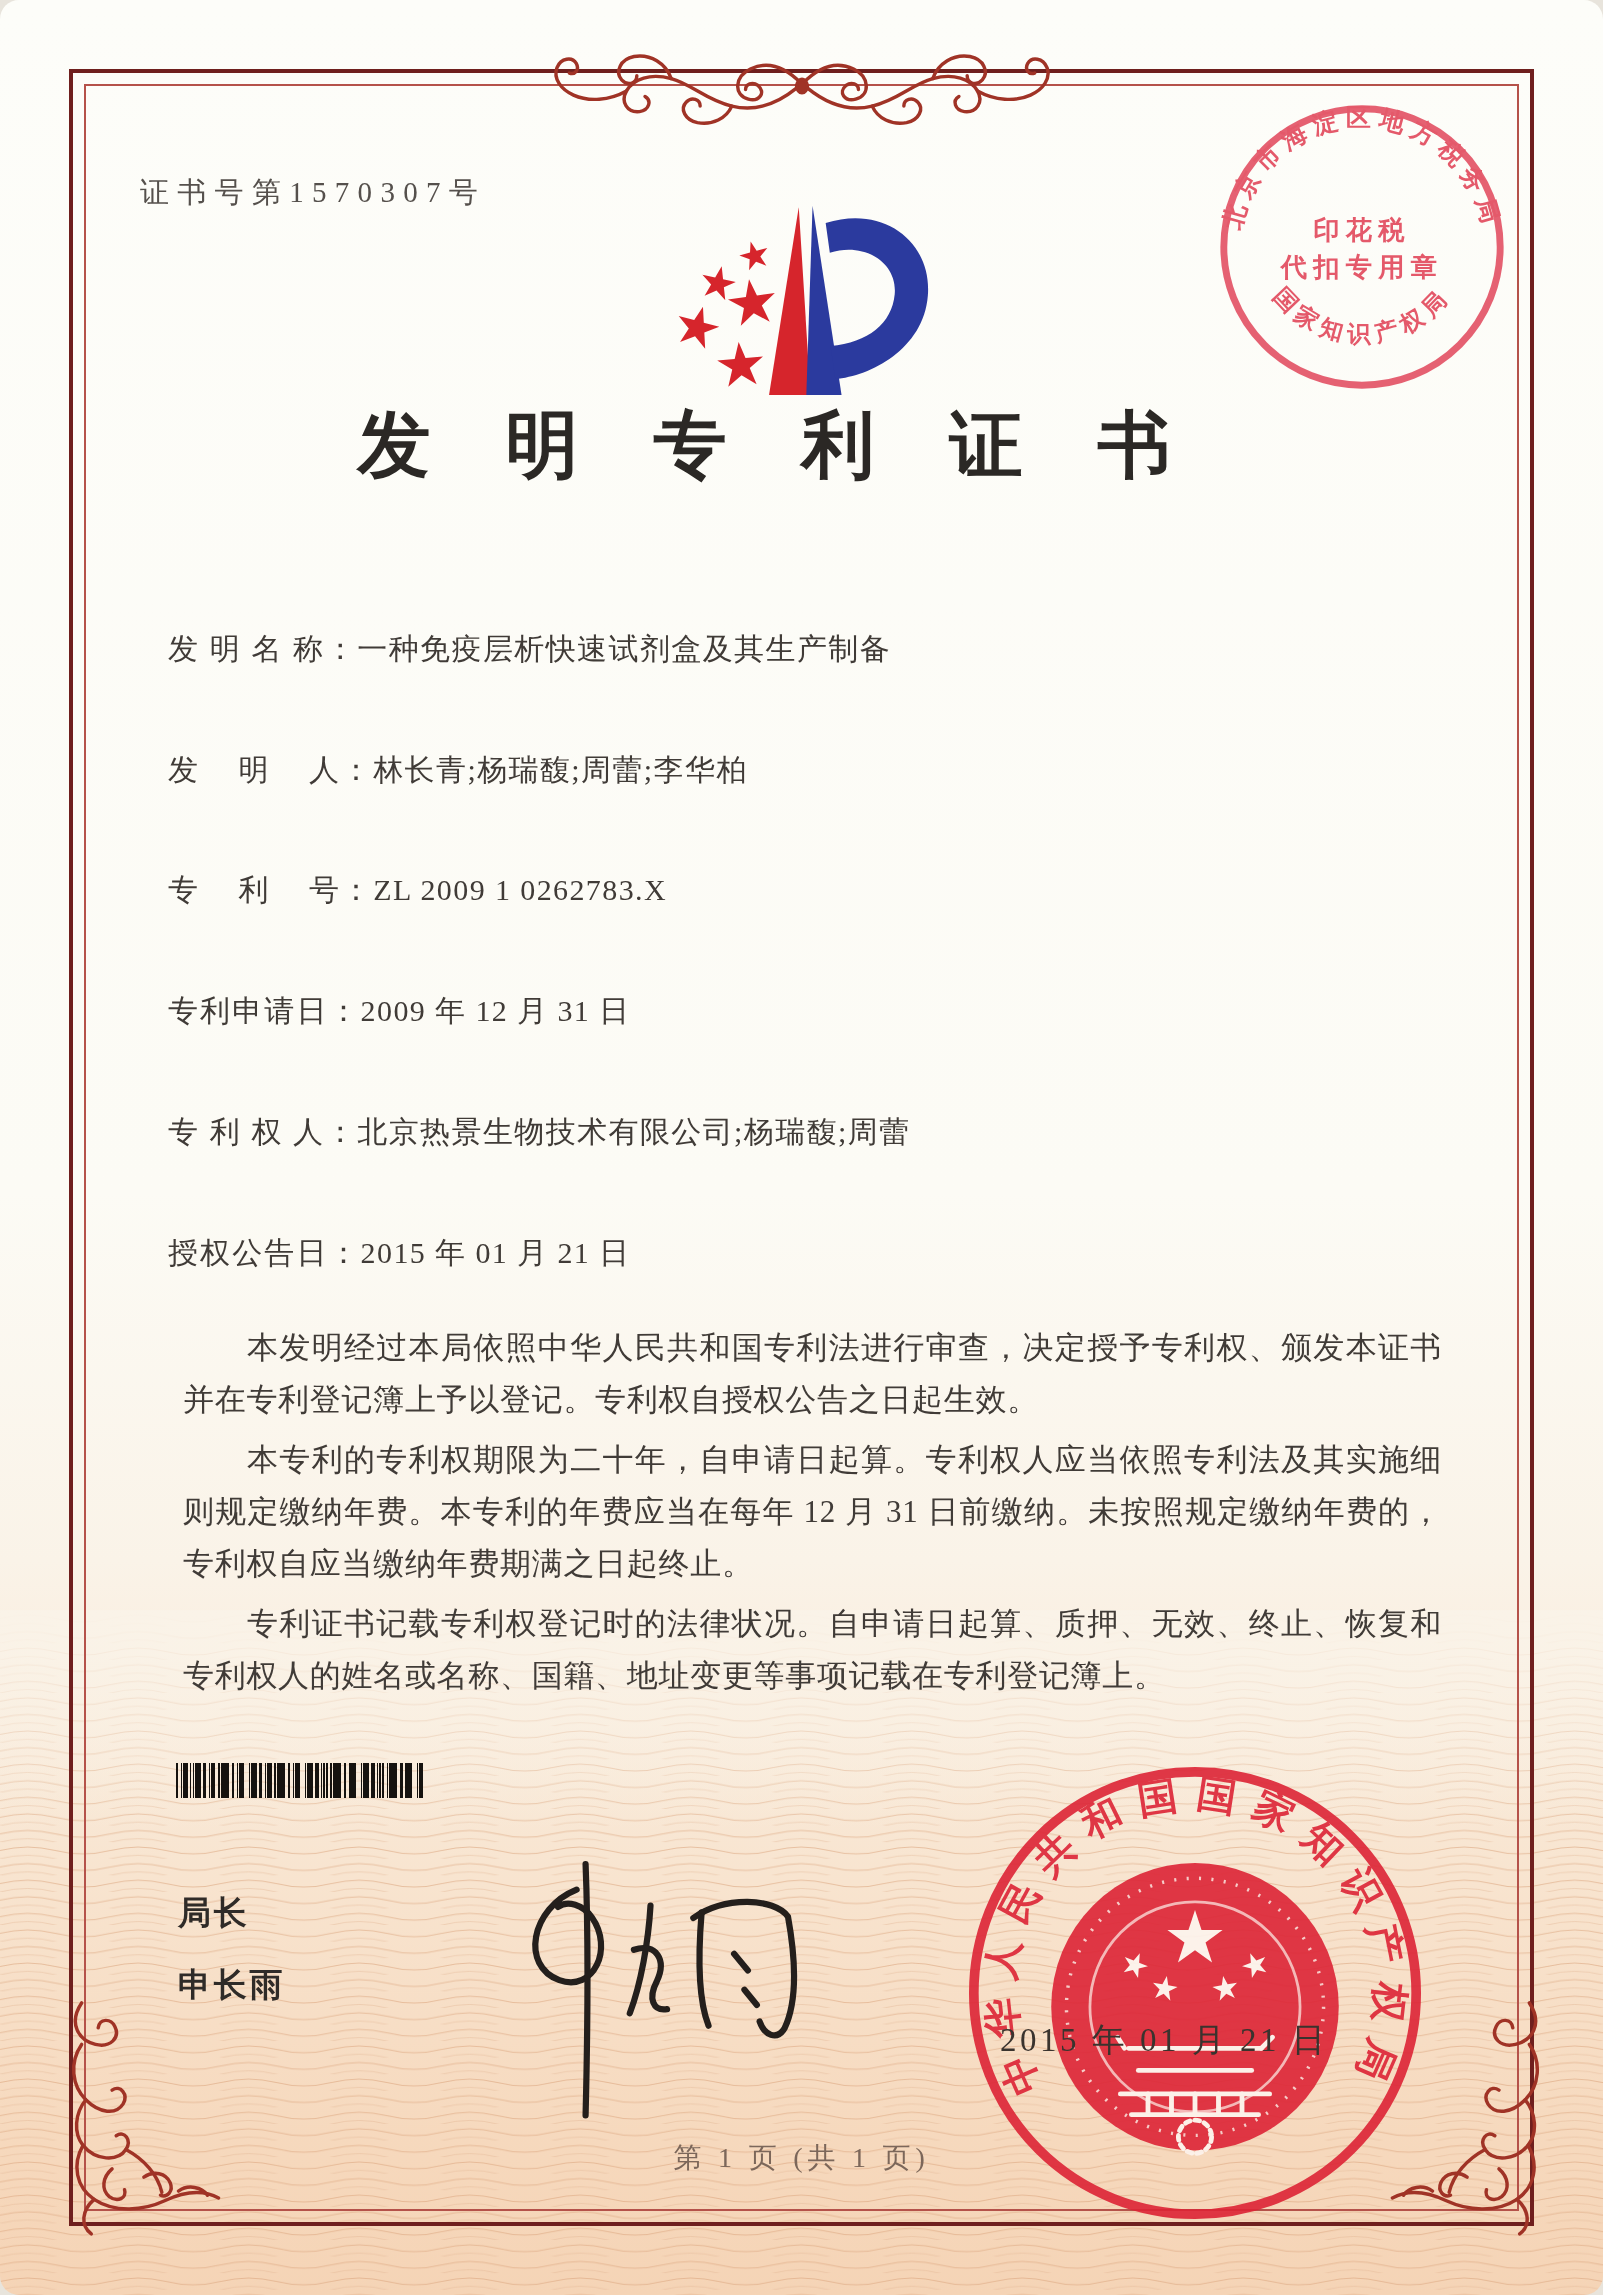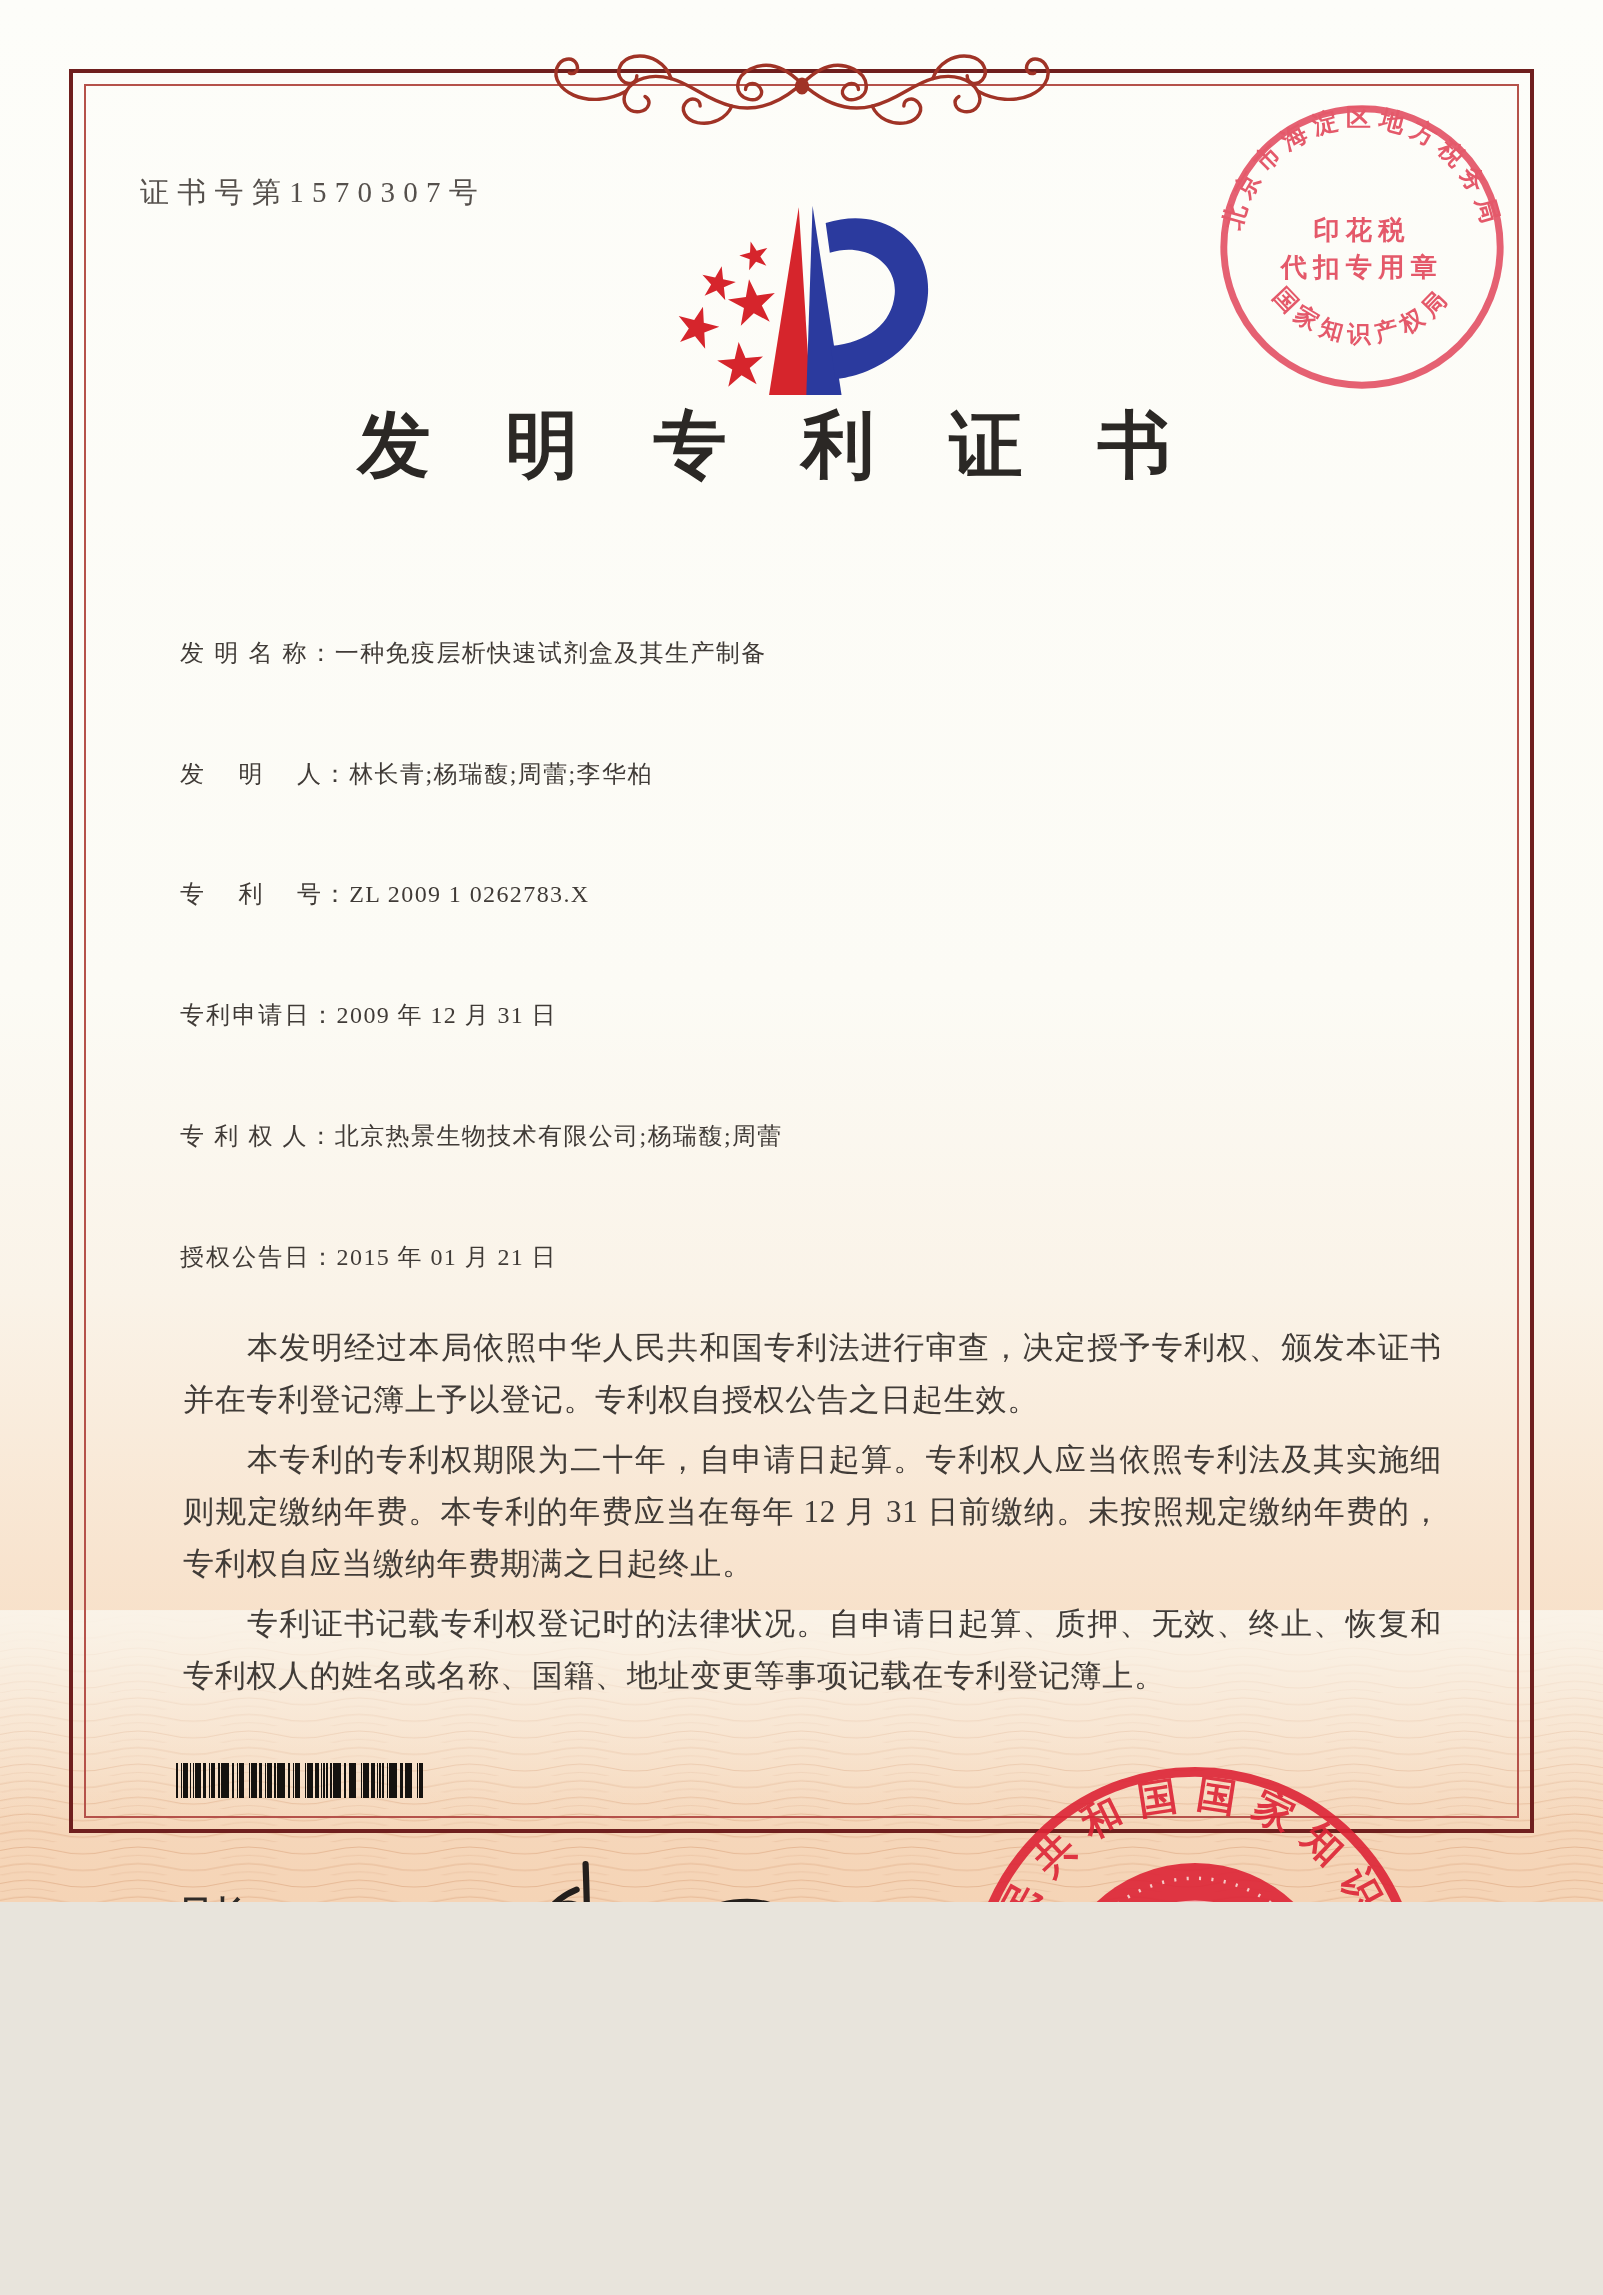--- a/index.html
+++ b/index.html
@@ -1,38 +1,39 @@
 <!DOCTYPE html>
 <html style="font-size:11px"><head>
 <meta charset="utf-8">
 <style>
   html,body{margin:0;padding:0;background:#e8e4dc;}
   .page{
     position:relative;
-    width:1603px;height:1902px;
+    width:1603px;height:2295px;
     background:linear-gradient(180deg,#fdfdf9 0%,#fcfbf5 52%,#faf3e8 68%,#f8e4cf 82%,#f6d8bc 94%,#f5d4b6 100%);
     overflow:hidden;
     font-family:"Liberation Serif","DejaVu Serif",serif;
+    border-radius:19px;
   }
   
   .waves{position:absolute;left:0;top:1610px;width:1603px;height:686px;}
   
   .frame-outer{position:absolute;left:69px;top:69px;right:69px;bottom:69px;border:4.8px solid #6f1f1e;}
   .frame-inner{position:absolute;left:84px;top:84px;right:84px;bottom:84px;border:2.1px solid #b5524a;}
   .ornament-top{position:absolute;left:484px;top:18px;}
   .ornament-bl{position:absolute;left:40px;top:1996px;}
   .ornament-br{position:absolute;left:1384px;top:1996px;transform:scaleX(-1);}
   
   .cert-number{position:absolute;left:140px;top:173px;font-size:29px;letter-spacing:8.3px;color:#55504c;}
   .sipo-logo{position:absolute;left:642px;top:185px;}
   .tax-stamp{position:absolute;left:1210px;top:95px;}
   .title{position:absolute;left:0;top:397px;width:100%;margin:0;text-align:center;
          font-size:73px;font-weight:700;color:#2b2825;letter-spacing:75px;box-sizing:border-box;}
   
-  .field-row{position:absolute;left:180px;width:1278px;height:43px;font-size:24px;color:#403b37;margin-top:8px;}
+  .field-row{position:absolute;left:168px;width:1278px;height:43px;font-size:30px;color:#403b37;}
   .field-label{white-space:pre;letter-spacing:2.1px;}
   .field-value{letter-spacing:1.4px;}
   
   .paragraphs{position:absolute;left:175px;top:1314px;width:1275px;}
   .paragraphs p{margin:8px;font-size:31px;line-height:52px;color:#403b37;text-indent:64px;text-align:justify;letter-spacing:0.7px;}
   
   .barcode{position:absolute;left:176px;top:1763px;width:247px;height:35px;
     background-image:
       repeating-linear-gradient(90deg,#15120f 0 2.1px,transparent 2.1px 4.8px,#15120f 4.8px 6.2px,transparent 6.2px 8.3px,#15120f 8.3px 11.7px,transparent 11.7px 14.5px,#15120f 14.5px 15px,transparent 15px 18.7px),
       repeating-linear-gradient(90deg,transparent 0 7px,#15120f 7px 9px,transparent 9px 16.6px,#15120f 16.6px 18px,transparent 18px 21.4px,#15120f 21.4px 25px,transparent 25px 28px);}

